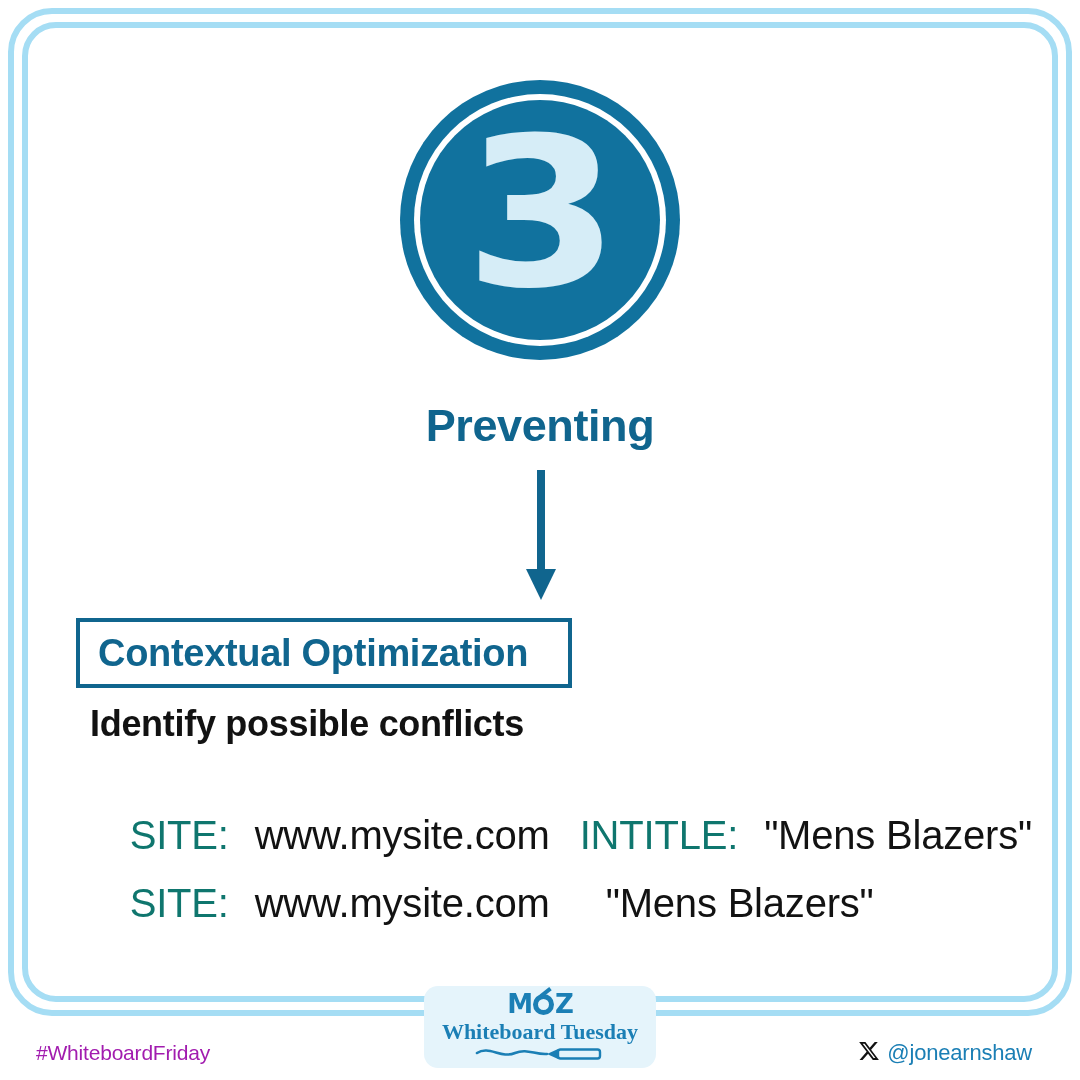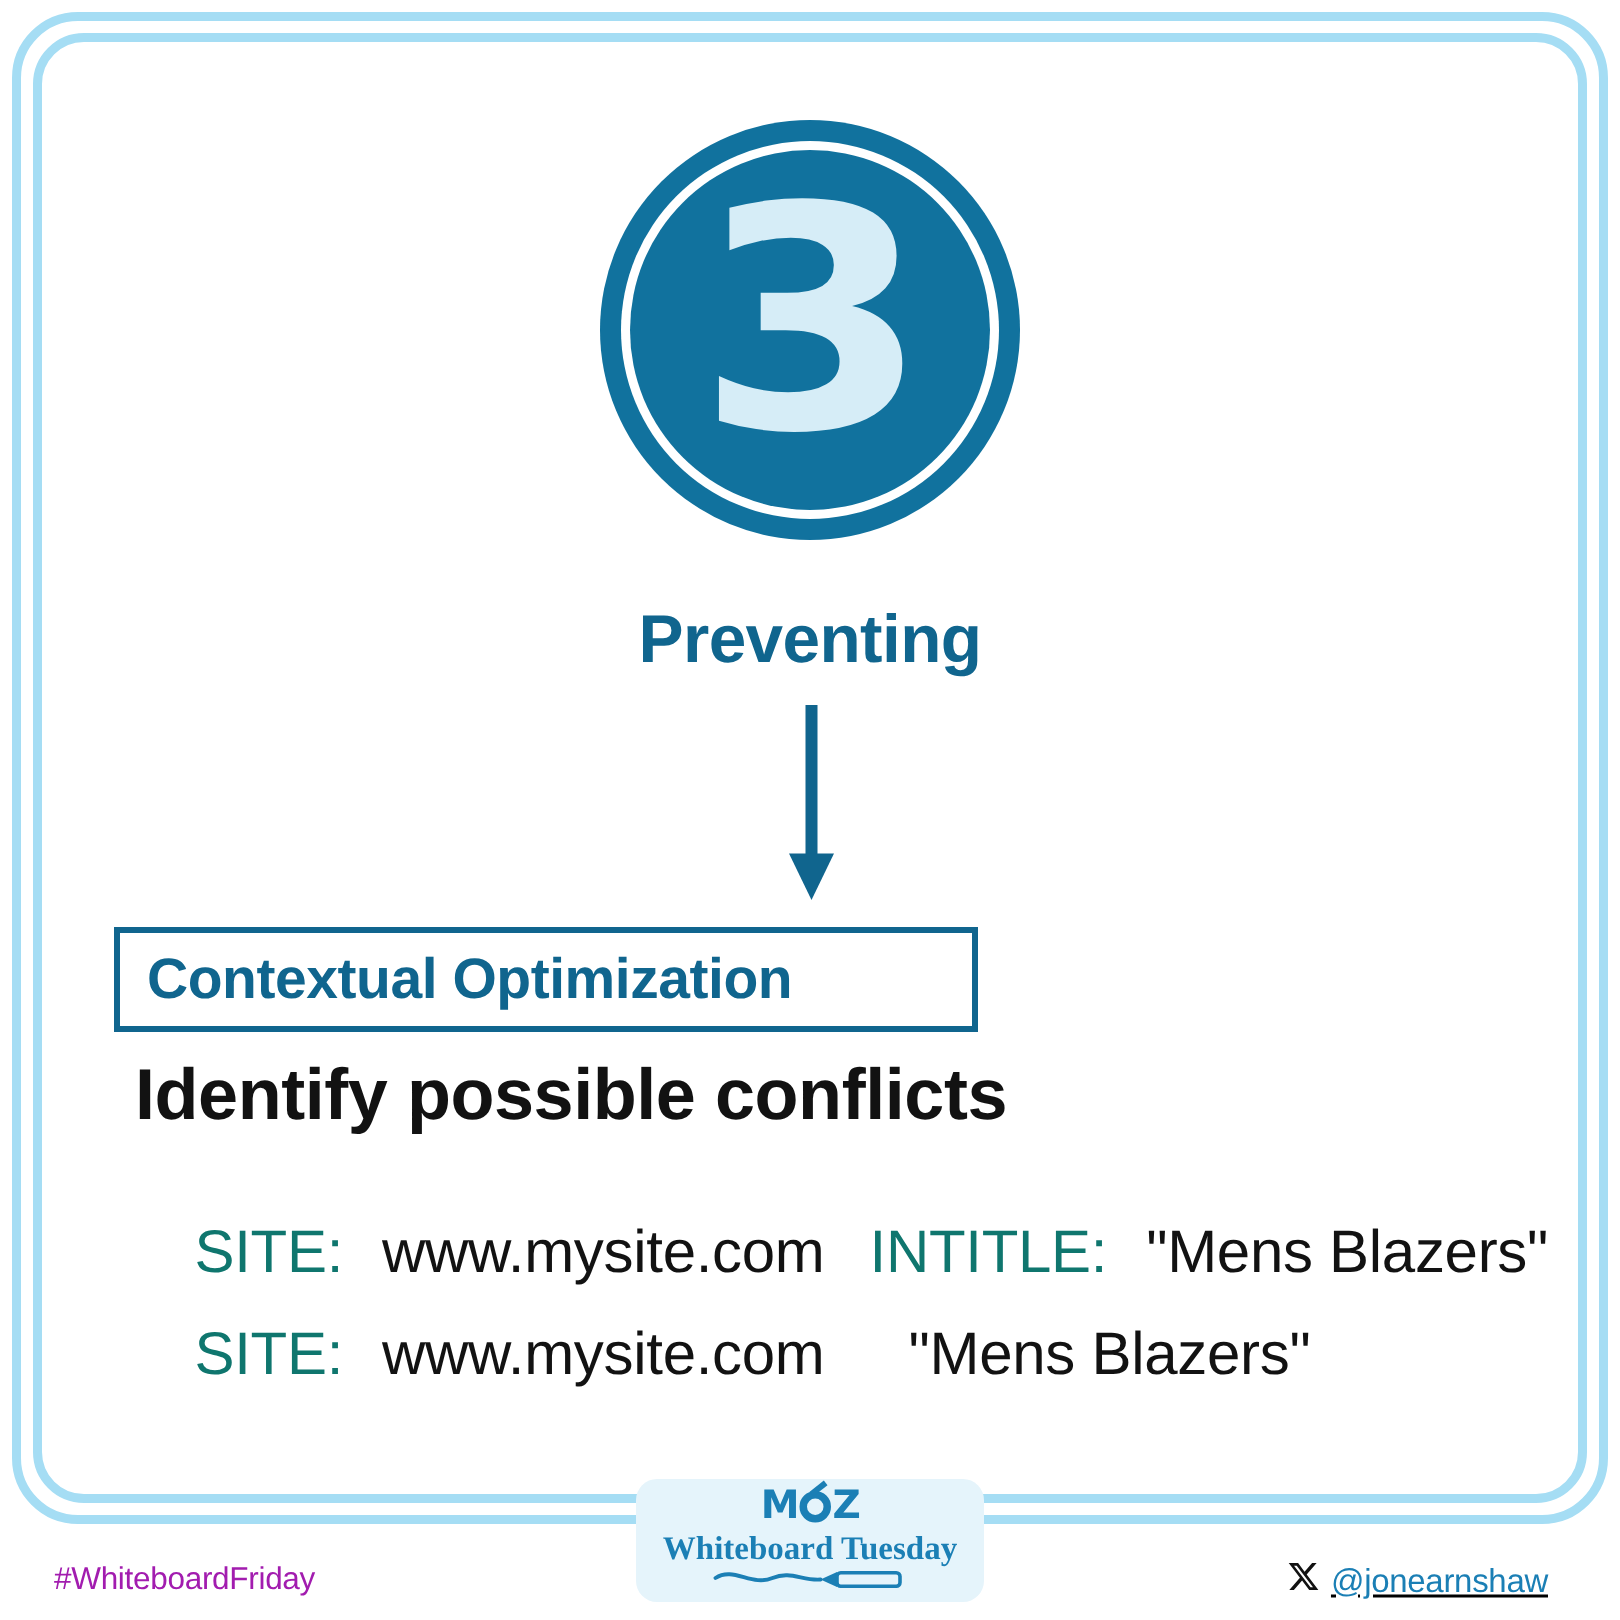--- a/index.html
+++ b/index.html
@@ -97,41 +97,41 @@
     top: 470px;
     width: 32px;
     height: 132px;
   }
 
   
   .label-box {
     position: absolute;
     left: 76px;
     top: 618px;
-    width: 576px;
+    width: 496px;
     height: 70px;
     border: 4px solid #10658e;
     box-sizing: border-box;
     display: flex;
     align-items: center;
   }
   .label-box-text {
     font-size: 38px;
     font-weight: 700;
     color: #10658e;
     padding-left: 18px;
     letter-spacing: -0.3px;
   }
 
   
   .subhead {
     position: absolute;
     left: 90px;
     top: 703px;
-    font-size: 48px;
+    font-size: 36px;
     font-weight: 700;
     color: #121212;
     letter-spacing: -0.3px;
   }
   .query-row {
     position: absolute;
     left: 86px;
     font-size: 40px;
     color: #121212;
     white-space: pre;
@@ -204,21 +204,20 @@
     color: #a21caf;
     letter-spacing: -0.2px;
   }
   .handle-wrap {
     position: absolute;
     right: 48px;
     top: 1040px;
     display: flex;
     align-items: center;
     gap: 7px;
-    text-decoration: underline;
   }
   .handle-text {
     font-size: 22px;
     color: #1b7fb5;
     letter-spacing: -0.2px;
   }
 </style>
 </head>
 <body>
 

